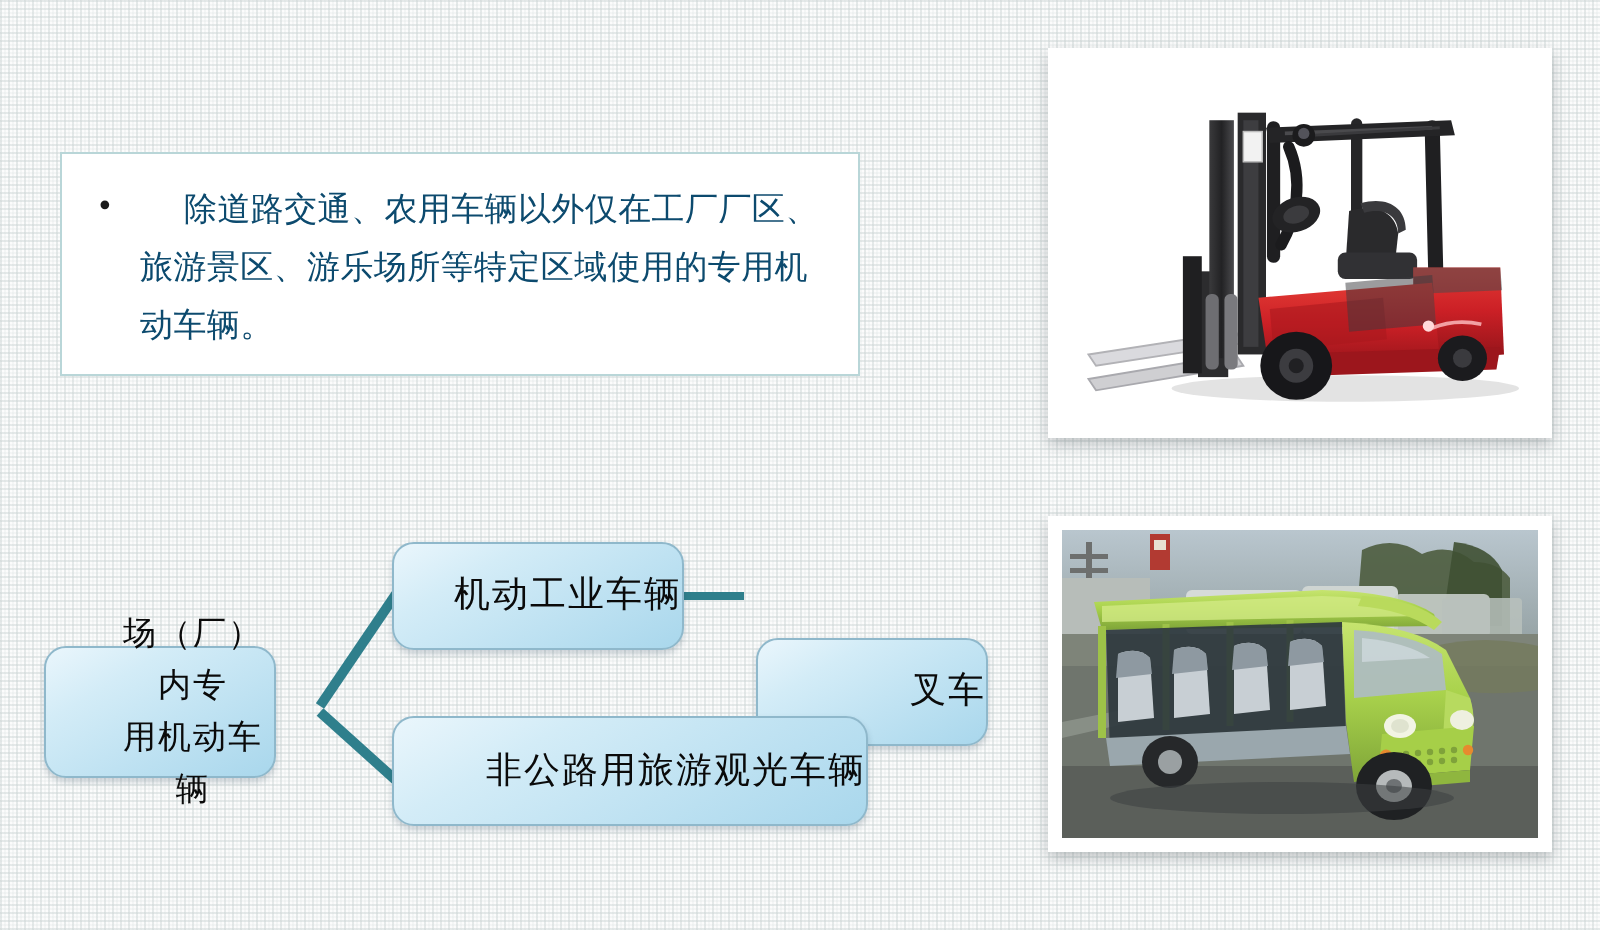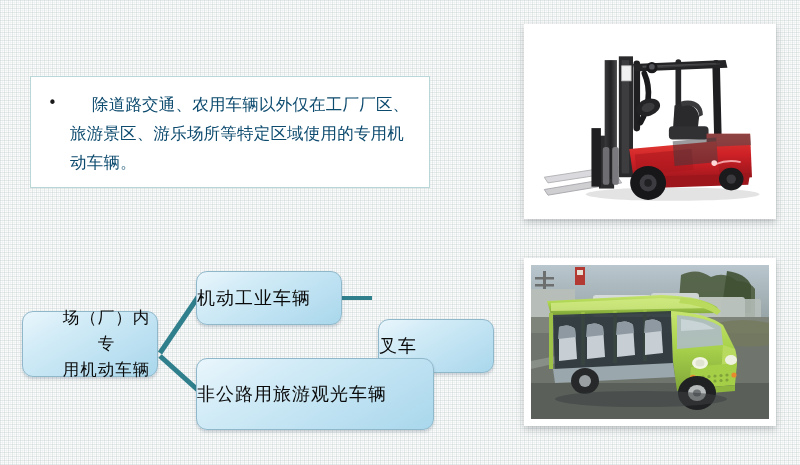--- a/index.html
+++ b/index.html
@@ -61,31 +61,31 @@
     white-space:nowrap;
   }
 
   
   .fbox{
     position:absolute;box-sizing:border-box;
     border:1px solid #8fb8cb;
     border-radius:11px;
     background:linear-gradient(150deg,#eaf6fc 0%,#d3ecf7 28%,#bfe2f2 62%,#a9d7ec 100%);
     box-shadow:0 2px 3px rgba(40,70,90,.22);
-    display:flex;align-items:center;justify-content:flex-start;
+    display:flex;align-items:center;justify-content:flex-end;
     color:#0a0a0a;
     z-index:2;
   }
   .fbox span{font-size:18px;letter-spacing:1px;line-height:26px;text-align:center;white-space:pre-line;}
 
-  #box-root     {left:22px; top:311px; width:136px;height:66px;padding-left:33px;}
+  #box-root     {left:22px; top:323px; width:116px;height:66px;padding-left:33px;}
   #box-root span{font-size:16.5px;}
   #box-mhv      {left:196px;top:271px; width:146px;height:54px;}
   #box-forklift {left:378px;top:271px; width:116px;height:54px;margin-top:48px;}
-  #box-offroad  {left:196px;top:358px; width:238px;height:72px;}
+  #box-offroad  {left:196px;top:358px; width:238px;height:55px;}
 
   
   .connectors{position:absolute;left:0;top:0;width:800px;height:465px;z-index:1;pointer-events:none;}
 
   
   .photo{
     position:absolute;
     background:#ffffff;
     padding:7px;
     box-sizing:border-box;

